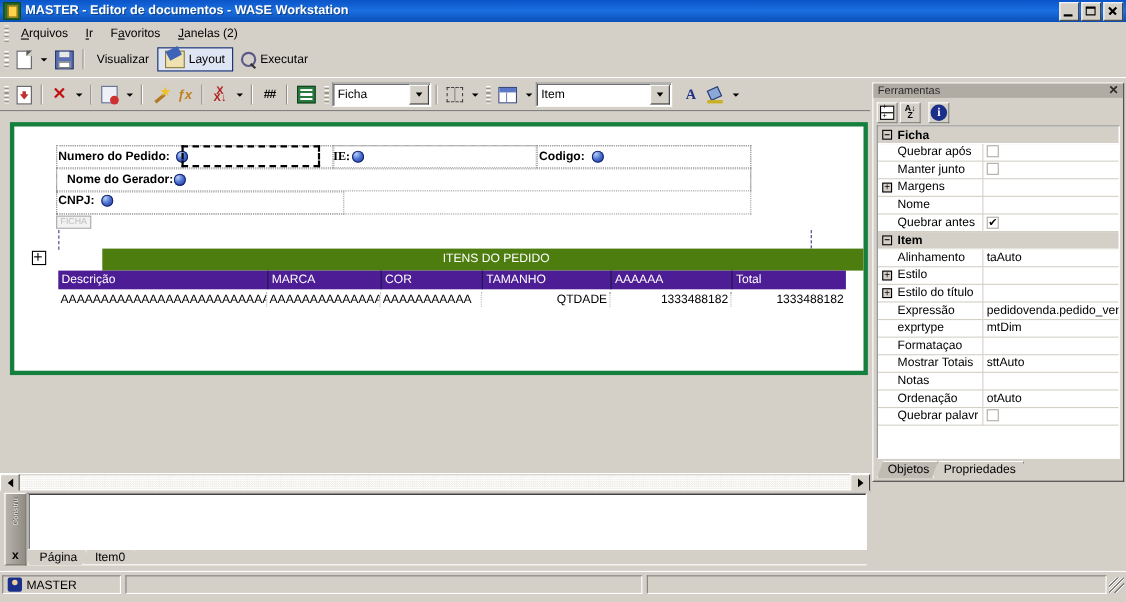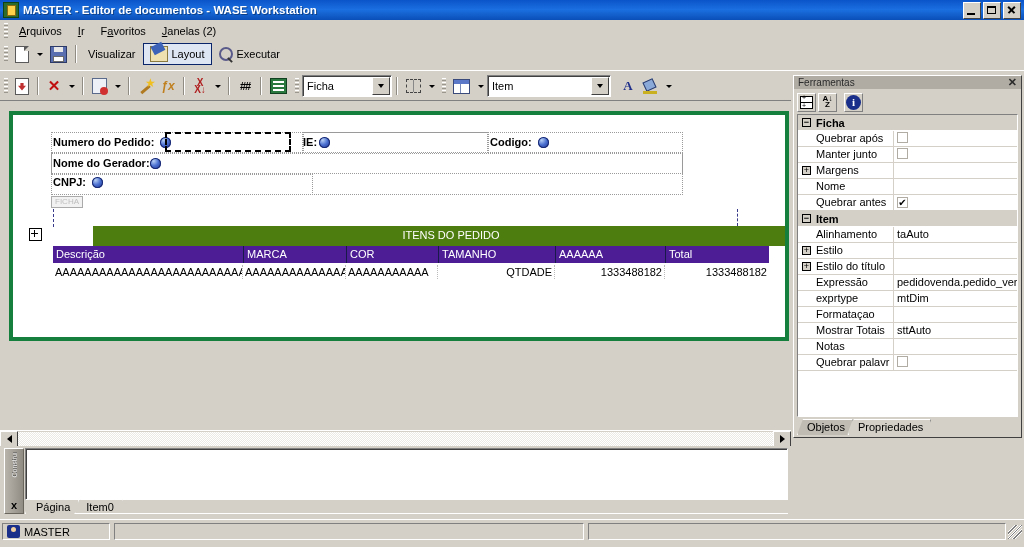--- a/index.html
+++ b/index.html
@@ -433,31 +433,31 @@
       <div class="band" style="left:475px;top:17px;width:195px;height:21px;"></div>
       <div class="band" style="left:38px;top:38px;width:632px;height:21px;"></div>
       <div class="band" style="left:38px;top:59px;width:262px;height:21px;"></div>
 
       <div style="position:absolute;left:40px;top:21px;display:flex;align-items:center;gap:6px;">
         <span class="fld-label">Numero do Pedido:</span>
         <span class="orb"></span>
       </div>
       <div class="sel-marquee" style="left:152px;top:17px;width:126px;height:20px;"></div>
 
-      <div style="position:absolute;left:290px;top:21px;display:flex;align-items:center;gap:2px;">
+      <div style="position:absolute;left:290px;top:21px;display:flex;align-items:center;gap:2px;font-family:Liberation Serif, serif;">
         <span class="fld-label">IE:</span>
         <span class="orb"></span>
       </div>
 
       <div style="position:absolute;left:477px;top:21px;display:flex;align-items:center;gap:6px;">
         <span class="fld-label">Codigo:</span>
         <span class="orb"></span>
       </div>
 
-      <div style="position:absolute;left:40px;top:42px;display:flex;align-items:center;gap:0;">
+      <div style="position:absolute;left:48px;top:42px;display:flex;align-items:center;gap:0;">
         <span class="fld-label">Nome do Gerador:</span>
         <span class="orb"></span>
       </div>
 
       <div style="position:absolute;left:40px;top:61px;display:flex;align-items:center;gap:6px;">
         <span class="fld-label">CNPJ:</span>
         <span class="orb"></span>
       </div>
 
       <div class="ficha-tag" style="left:38px;top:81px;">FICHA</div>
@@ -593,20 +593,24 @@
       </div>
       <div class="prow">
         <span class="pname ind">Mostrar Totais</span>
         <span class="pval">sttAuto</span>
       </div>
       <div class="prow">
         <span class="pname ind">Notas</span>
         <span class="pval"></span>
       </div>
       <div class="prow">
+        <span class="pname ind">Ordenação</span>
+        <span class="pval">otAuto</span>
+      </div>
+      <div class="prow">
         <span class="pname ind">Quebrar palavr</span>
         <span class="pval"><span class="ckbox"></span></span>
       </div>
 
     </div>
 
     <div class="tp-tabs">
       <div class="ptab sel">Objetos</div>
       <div class="ptab">Propriedades</div>
     </div>

